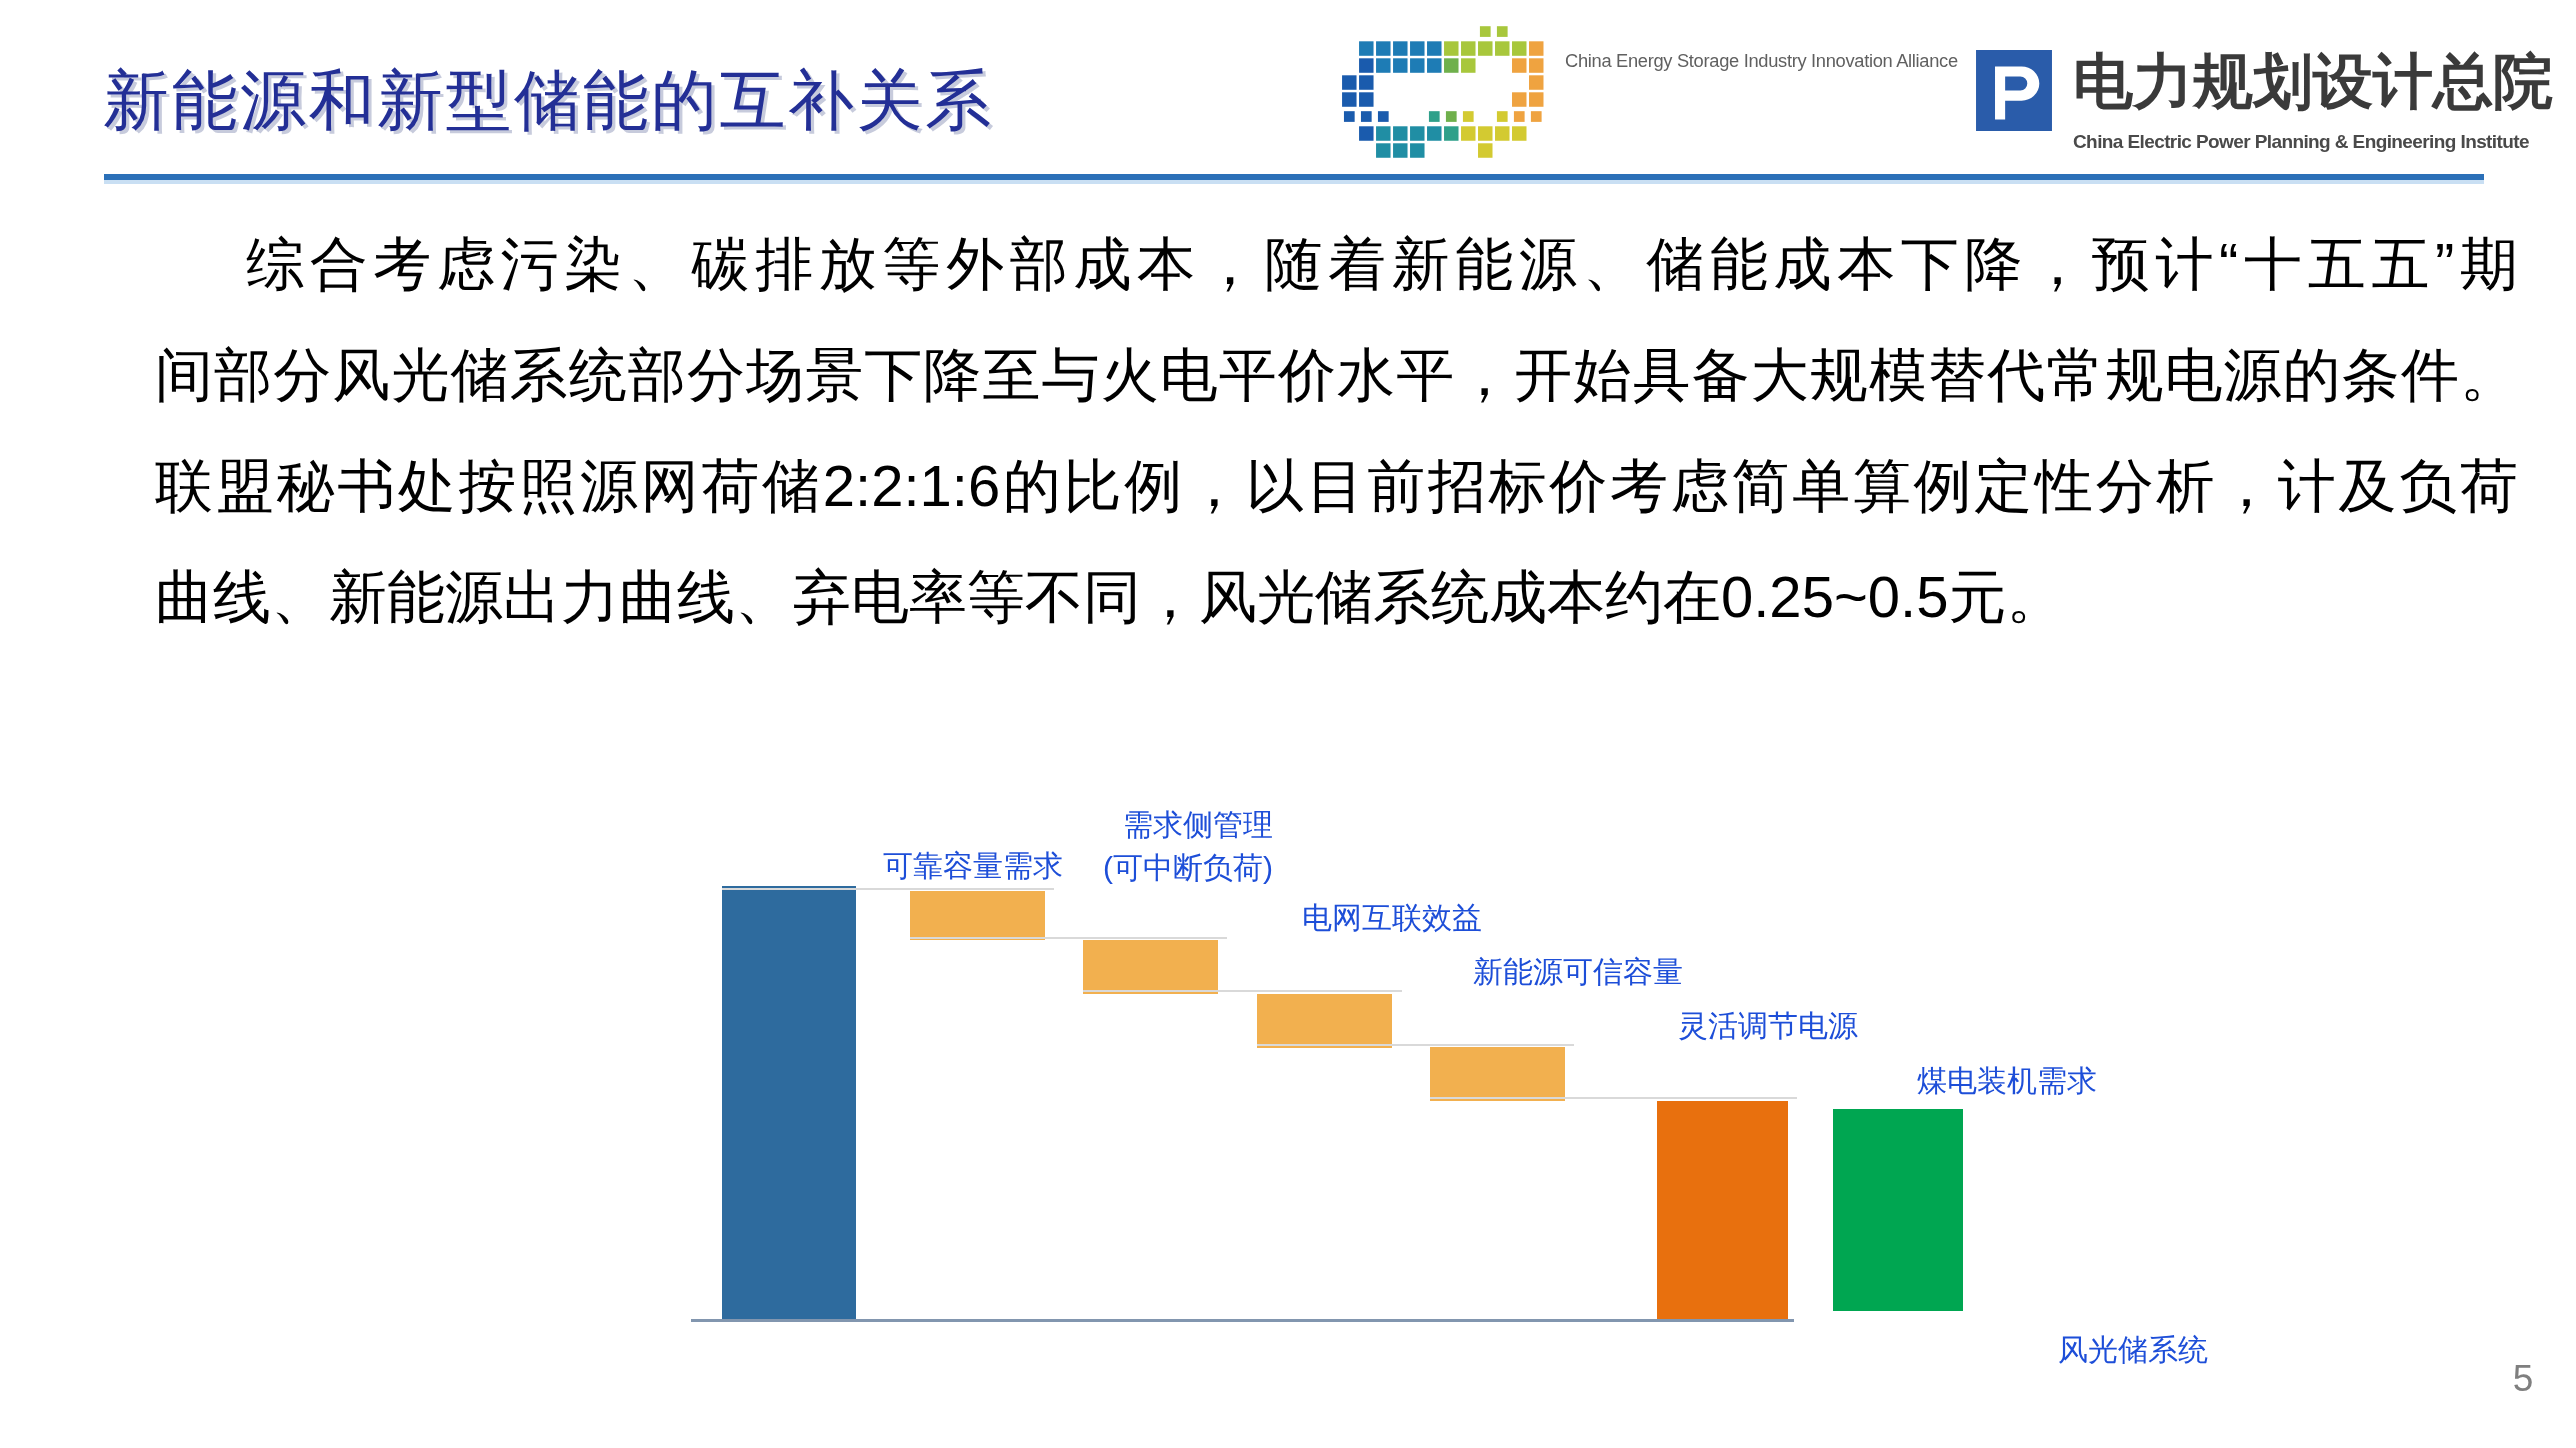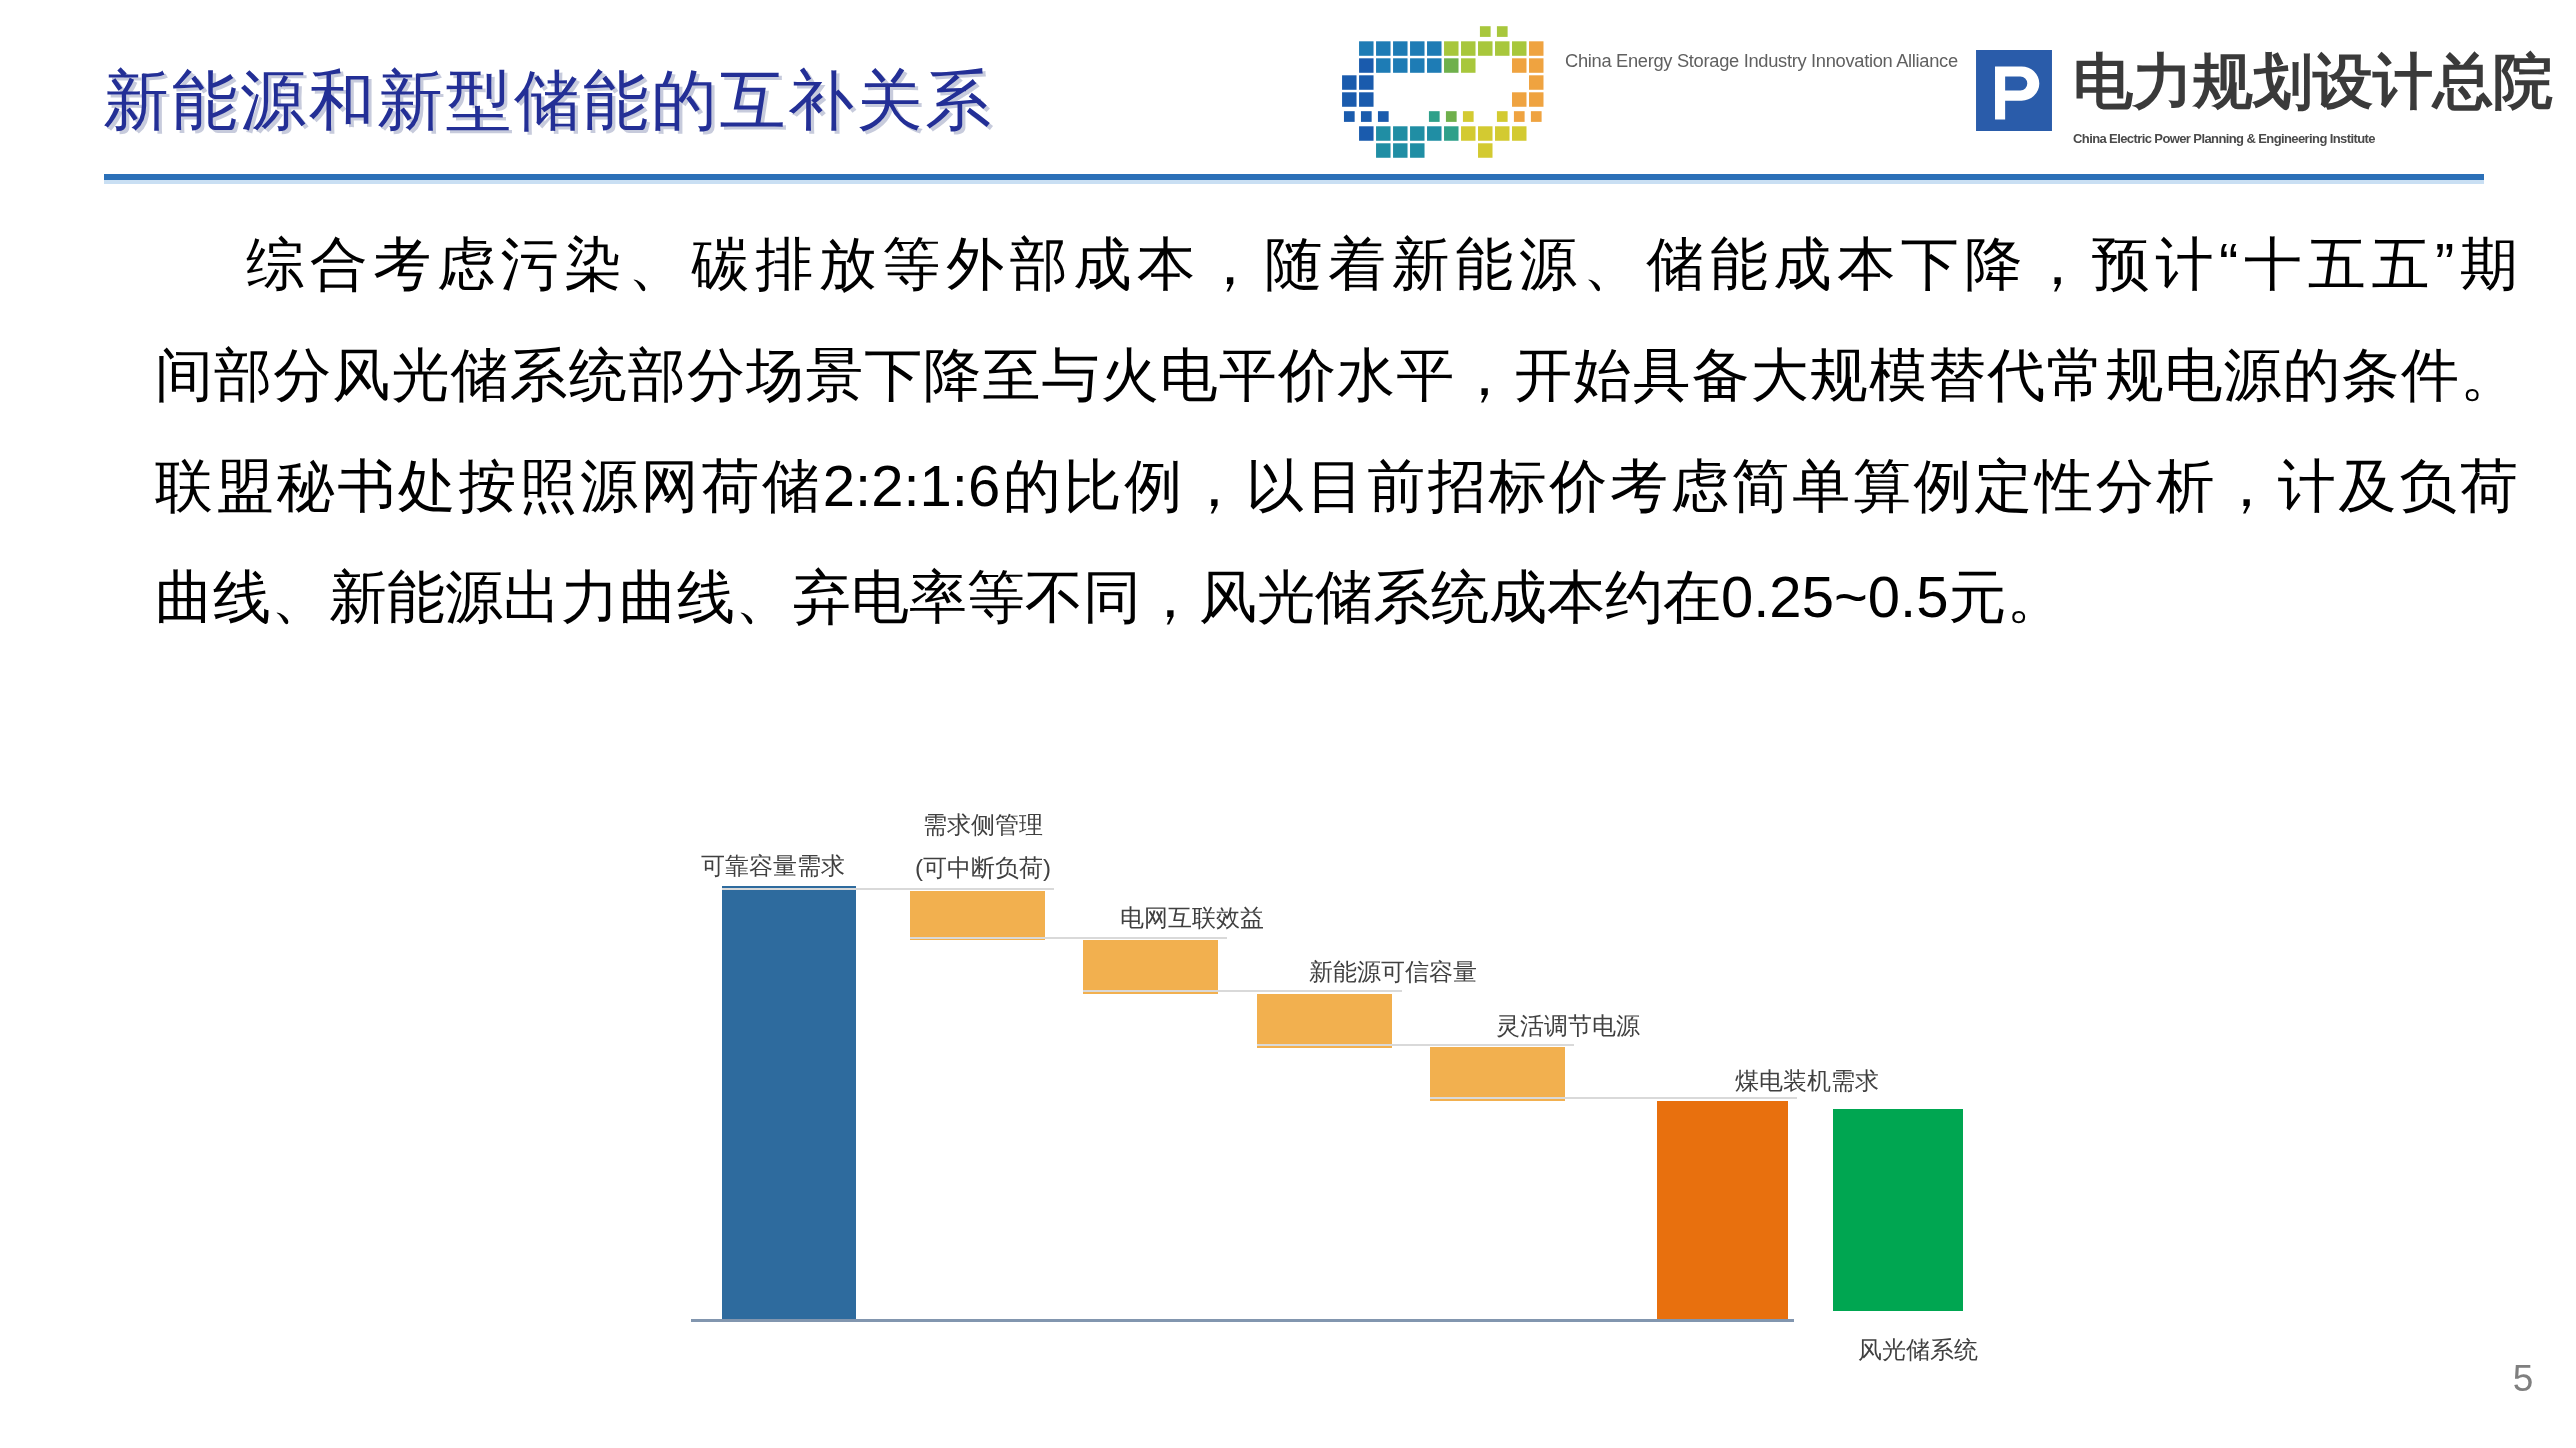--- a/index.html
+++ b/index.html
@@ -15,35 +15,35 @@
   .header-rule .rb{height:4.4px;background:#C9DFF3}
 
   
   .cesa-logo{position:absolute;left:1340px;top:24px;width:215px;height:141px}
   .cesa-text{position:absolute;left:1565px;top:50px;width:442px}
   .cesa-cn{font-size:37px;font-weight:bold;color:#2b2b2b;white-space:nowrap;letter-spacing:-1.3px}
   .cesa-en{font-size:18.3px;color:#606060;white-space:nowrap;margin-top:0;letter-spacing:-0.3px}
   .eppei-icon{position:absolute;left:1976px;top:50px;width:76px;height:81px}
   .eppei-text{position:absolute;left:2073px;top:42px;width:479px}
   .eppei-cn{font-size:60px;font-weight:bold;color:#3a3a3a;white-space:nowrap}
-  .eppei-en{font-size:13px;font-weight:bold;color:#4a4a4a;white-space:nowrap;margin-top:7.6px;letter-spacing:-0.6px}
+  .eppei-en{font-size:19px;font-weight:bold;color:#4a4a4a;white-space:nowrap;margin-top:7.6px;letter-spacing:-0.6px}
 
   
   .para{position:absolute;left:155px;top:208px;width:2363px;font-size:58px;line-height:111px}
   .para .ln{text-align:justify}
   .para .ln.jl{text-align-last:justify}
   .para .ln.indent{text-indent:91px}
 
   
   #chart{position:absolute;left:0;top:0;width:2576px;height:1449px;pointer-events:none}
   .wbar{position:absolute}
   .conn{position:absolute;height:1.9px;background:#D9D9D9}
   .bline{position:absolute;height:2.5px;background:#8296AF}
-  .clabel{position:absolute;width:580px;text-align:center;font-size:24px;line-height:43px;
-          white-space:pre-line;color:#404040}
+  .clabel{position:absolute;width:580px;text-align:right;font-size:30px;line-height:43px;
+          white-space:pre-line;color:#1d4ed8}
 
   .page-number{position:absolute;left:2479px;top:1358px;width:88px;text-align:center;
           font-size:37px;color:#7f7f7f}
 </style>
 </head>
 <body>
 
 <div class="slide-title">新能源和新型储能的互补关系</div>
 <div class="header-rule">
   <div class="rt"></div>

